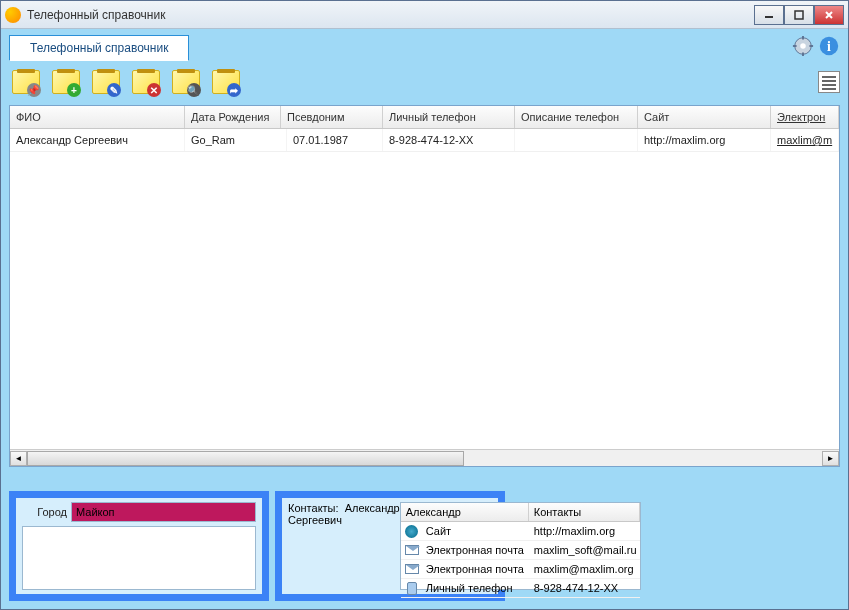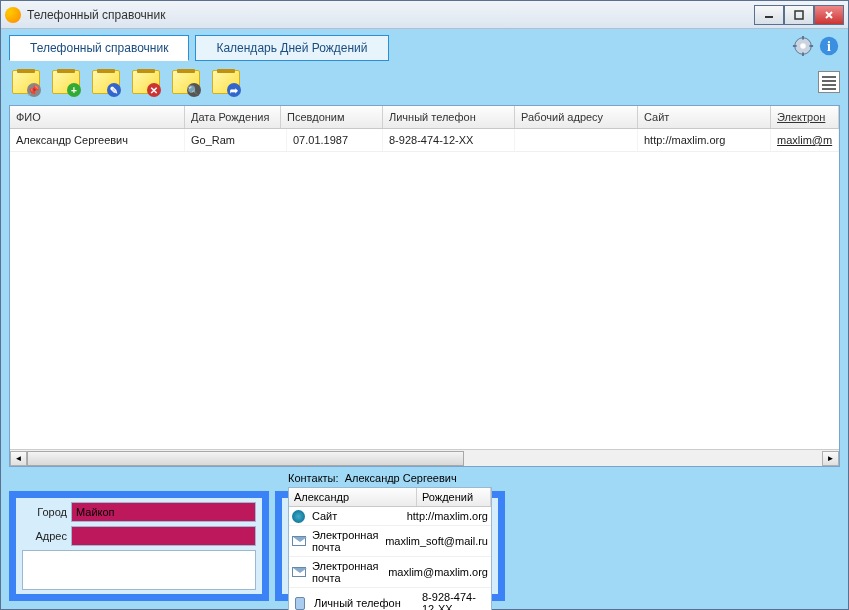--- a/index.html
+++ b/index.html
@@ -215,21 +215,21 @@
   font-size: 11px;
 }
 .addr-comment-label { color: #222; margin-top: 4px; }
 .textarea {
   flex: 1;
   border: 1px solid #9bb8d0;
   background: #fff;
 }
 .panel-mid { flex: 1; display: flex; flex-direction: column; }
 .panel-mid .lbl { margin-bottom: 3px; }
-.panel-right { width: 230px; display: flex; flex-direction: column; justify-content: center; }
+.panel-right { width: 230px; display: flex; flex-direction: row; }
 .contacts-title { margin-bottom: 3px; }
 .contacts-table {
   flex: 1;
   background: #fff;
   border: 1px solid #9bb8d0;
   display: flex;
   flex-direction: column;
 }
 .ct-head {
   display: flex;
@@ -270,21 +270,20 @@
           <svg width="10" height="10">
             <path d="M2 2 L8 8 M8 2 L2 8" stroke="#fff" stroke-width="2"></path>
           </svg>
         </div>
     </div>
   </div>
 
   <div class="topbar">
     <div class="tabs">
       <div class="tab active">Телефонный справочник</div>
-      <div class="tab">Календарь Дней Рождений</div>
     </div>
     <div class="spacer"></div>
     <div class="cornericons">
       <svg class="gear-icon" viewBox="0 0 24 24">
           <circle cx="12" cy="12" r="9" fill="#c8d4e0" stroke="#5a7090"></circle>
           <circle cx="12" cy="12" r="3" fill="#fff"></circle>
           <g stroke="#5a7090" stroke-width="2">
             <line x1="12" y1="1" x2="12" y2="5"></line>
             <line x1="12" y1="19" x2="12" y2="23"></line>
             <line x1="1" y1="12" x2="5" y2="12"></line>
@@ -327,21 +326,21 @@
     <div class="list-icon"></div>
   </div>
 
   <div class="content">
     <div class="table-wrap">
       <div class="thead">
         <div class="th col-fio">ФИО</div>
         <div class="th col-dob">Дата Рождения</div>
         <div class="th col-nick">Псевдоним</div>
         <div class="th col-pphone">Личный телефон</div>
-        <div class="th col-wphone">Рабочий адресу</div>
+        <div class="th col-wphone">Описание телефон</div>
         <div class="th col-site">Сайт</div>
         <div class="th col-email">Электрон</div>
       </div>
       <div class="tbody">
         <div class="trow">
           <div class="td col-fio">Александр Сергеевич</div>
           <div class="td col-nick">Go_Ram</div>
           <div class="td col-dob">07.01.1987</div>
           <div class="td col-pphone">8-928-474-12-XX</div>
           <div class="td col-wphone"></div>
@@ -357,36 +356,32 @@
         <div class="arrow">►</div>
       </div>
     </div>
 
     <div class="bottom">
       <div class="panel panel-left">
         <div class="field-row">
           <div class="field-label">Город</div>
           <input class="field-input" value="Майкоп" style="">
         </div>
-        <div class="field-row">
-          <div class="field-label">Адрес</div>
-          <input class="field-input" value="" style="">
-        </div>
         <div class="textarea"></div>
       </div>
 
 
       <div class="panel panel-right">
         <div class="contacts-title">
           <span>Контакты:</span>&nbsp;&nbsp;<span>Александр Сергеевич</span>
         </div>
         <div class="contacts-table">
           <div class="ct-head">
             <div class="cth ct-desc">Александр</div>
-            <div class="cth ct-val">Рождений</div>
+            <div class="cth ct-val">Контакты</div>
           </div>
           <div id="ct-body">
               <div class="ct-row">
                 <span class="ico">
                   <span class="ico-globe"></span>
                 </span>
                 <div class="ctd ct-desc" style="width: 108px;">Сайт</div>
                 <div class="ctd ct-val">http://maxlim.org</div>
               </div>
               <div class="ct-row">

